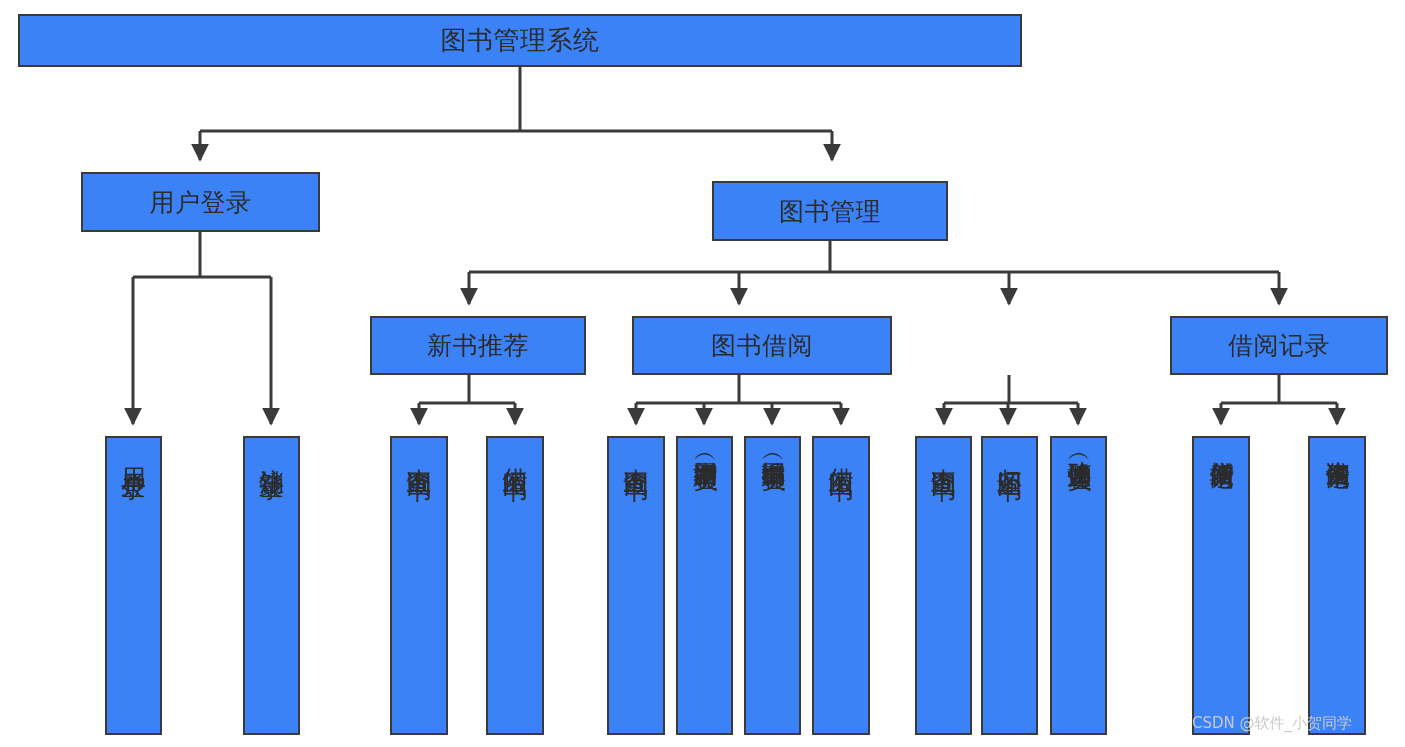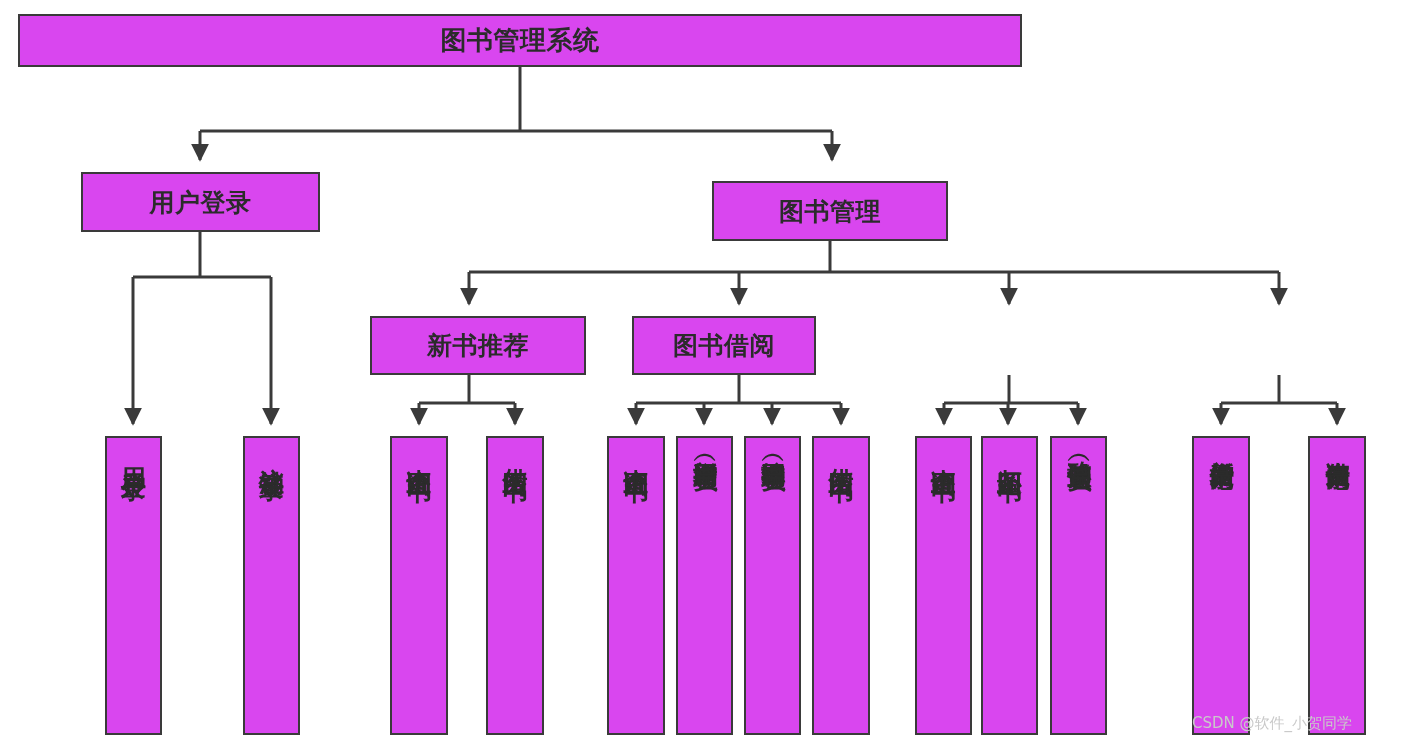--- a/index.html
+++ b/index.html
@@ -21,27 +21,26 @@
   #edges {
     position: absolute;
     left: 0;
     top: 0;
     width: 1405px;
     height: 747px;
   }
   .node {
     position: absolute;
     box-sizing: border-box;
-    background: #d946ef;
+    background: #3b82f6;
     border: 2.5px solid #3a3a3a;
     display: flex;
     align-items: center;
     justify-content: center;
     z-index: 2;
-    font-weight: bold;
   }
   .node-label {
     color: #2b2b2b;
     letter-spacing: 0.5px;
     white-space: nowrap;
     line-height: 1.08;
   }
   
   .node.horiz .node-label {
     font-size: 25px;
@@ -141,22 +140,25 @@
   <div class="node horiz" style="left:81px; top:172px; width:239px; height:60px;">
     <span class="node-label">用户登录</span>
   </div>
   <div class="node horiz" style="left:712px; top:172px; width:236px; height:60px;margin-top:9px;">
     <span class="node-label">图书管理</span>
   </div>
 
   <div class="node horiz" style="left:362px; top:316px; width:216px; height:59px;margin-left:8px;">
     <span class="node-label">新书推荐</span>
   </div>
-  <div class="node horiz" style="left:632px; top:316px; width:184px; height:59px;">
+  <div class="node horiz" style="left:632px; top:316px; width:260px; height:59px;">
     <span class="node-label">图书借阅</span>
+  </div>
+  <div class="node horiz" style="left:1170px; top:316px; width:218px; height:59px;">
+    <span class="node-label">借阅记录</span>
   </div>
 
   <div class="node vert" style="left:105px; top:436px; width:57px; height:299px;">
     <span class="node-label">用户登录</span>
   </div>
   <div class="node vert" style="left:243px; top:436px; width:57px; height:299px;">
     <span class="node-label">注销登录</span>
   </div>
 
   <div class="node vert" style="left:390px; top:436px; width:58px; height:299px;">

